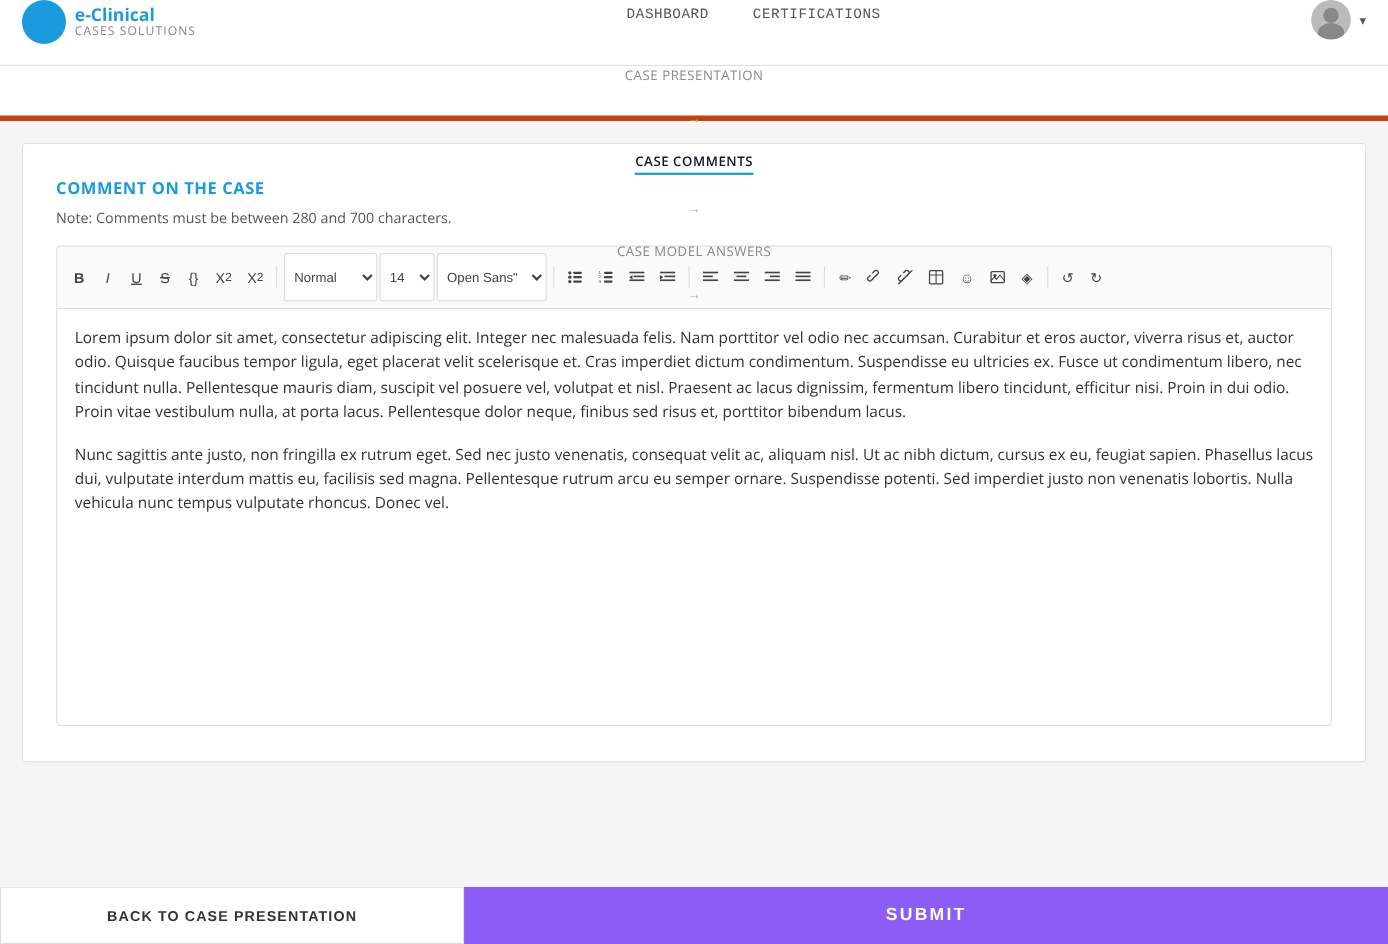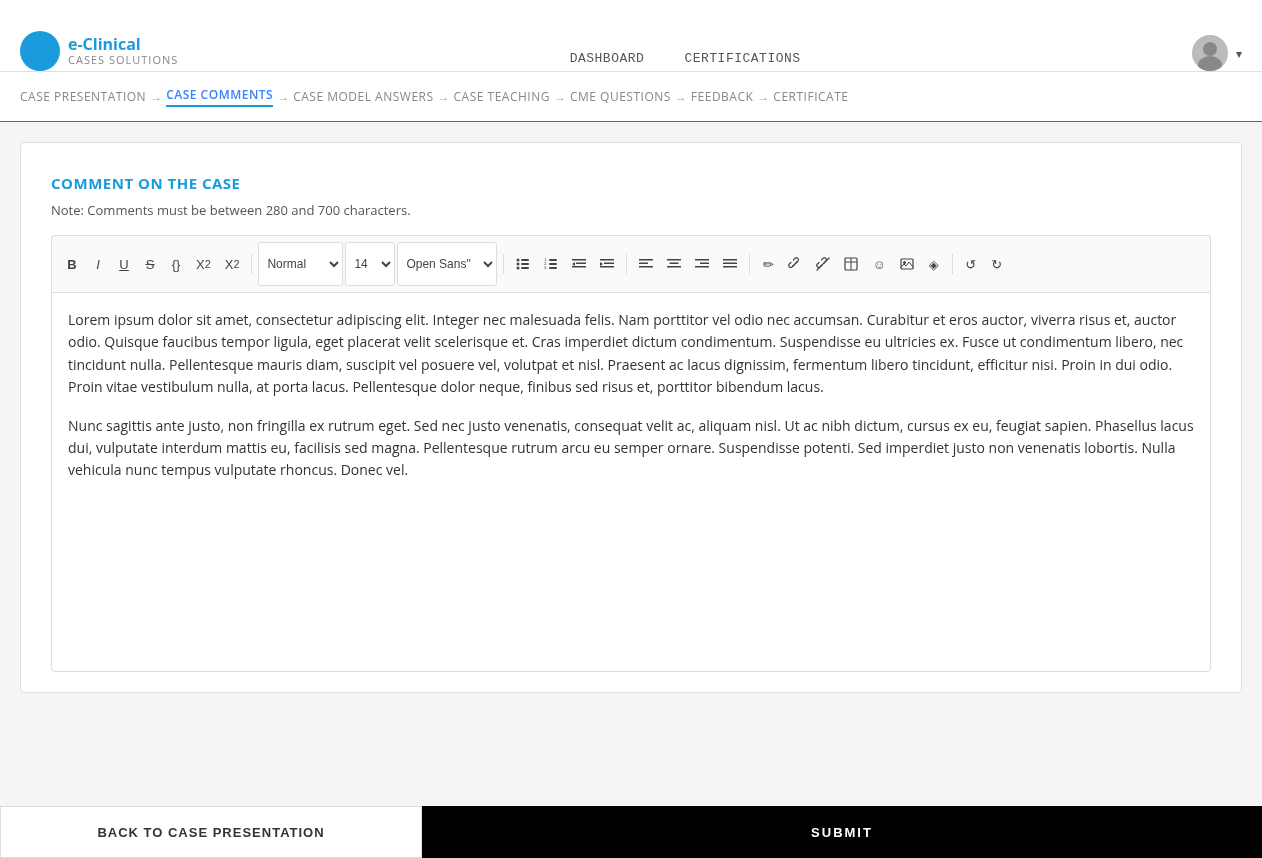--- a/index.html
+++ b/index.html
@@ -2,23 +2,23 @@
 <html><head>
   <meta charset="utf-8">
   <style>
     * { box-sizing: border-box; margin: 0; padding: 0; }
     body { font-family: 'Open Sans', Arial, sans-serif; background: #f5f5f5; color: #333; font-size: 14px; }
 
     
     .header {
       background: #fff;
       border-bottom: 1px solid #e0e0e0;
-      height: 72px;
-      display: flex;
-      align-items: flex-end;
+      height: 60px;
+      display: flex;
+      align-items: flex-start;
       padding: 0 20px;
       justify-content: space-between;
     }
     .logo-area {
       display: flex;
       align-items: center;
       gap: 8px;
     }
     .logo-icon {
       width: 40px;
@@ -80,56 +80,57 @@
     }
     .chevron-down {
       font-size: 12px;
       color: #555;
       cursor: pointer;
     }
 
     
     .breadcrumb {
       background: #fff;
-      border-bottom: 1px solid #c2410c;
+      border-bottom: 5px solid #c2410c;
       padding: 0 20px;
       display: flex;
       align-items: center;
       height: 50px;
-      gap: 4px;
+      gap: 22px;
+      flex-direction: column;
     }
     .breadcrumb-item {
       font-size: 12px;
       color: #888;
       text-transform: uppercase;
       letter-spacing: 0.5px;
       cursor: pointer;
       white-space: nowrap;
     }
     .breadcrumb-item.active {
-      color: #3b82f6;
+      color: #0f172a;
       font-weight: 600;
       border-bottom: 2px solid #1a9bdc;
       padding-bottom: 2px;
     }
     .breadcrumb-arrow {
       color: #aaa;
       font-size: 12px;
     }
 
     
     .main {
       padding: 20px;
       max-width: 1262px;
     }
     .card {
       background: #fff;
       border: 1px solid #e0e0e0;
       border-radius: 4px;
-      padding: 30px 30px 20px 30px;
+      padding: 30px 30px 32px 30px;
       margin-bottom: 20px;
     }
     .section-title {
       font-size: 15px;
       font-weight: 700;
       color: #1a9bdc;
       text-transform: uppercase;
       margin-bottom: 8px;
       letter-spacing: 0.5px;
     }
@@ -218,23 +219,23 @@
       border: 1px solid #ddd;
       font-size: 13px;
       text-transform: uppercase;
       letter-spacing: 1px;
       color: #333;
       cursor: pointer;
       font-weight: 600;
     }
     .btn-submit {
       flex: 2;
-      background: #000000;
+      background: #8b5cf6;
       border: none;
-      font-size: 13px;
+      font-size: 16px;
       text-transform: uppercase;
       letter-spacing: 2px;
       color: #fff;
       cursor: pointer;
       font-weight: 600;
     }
 
     
     .editor-wrapper {
       position: relative;

